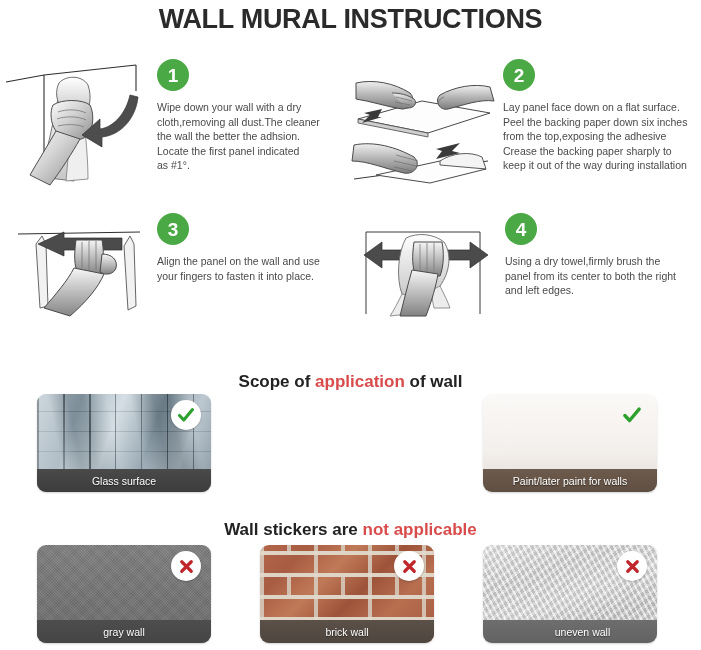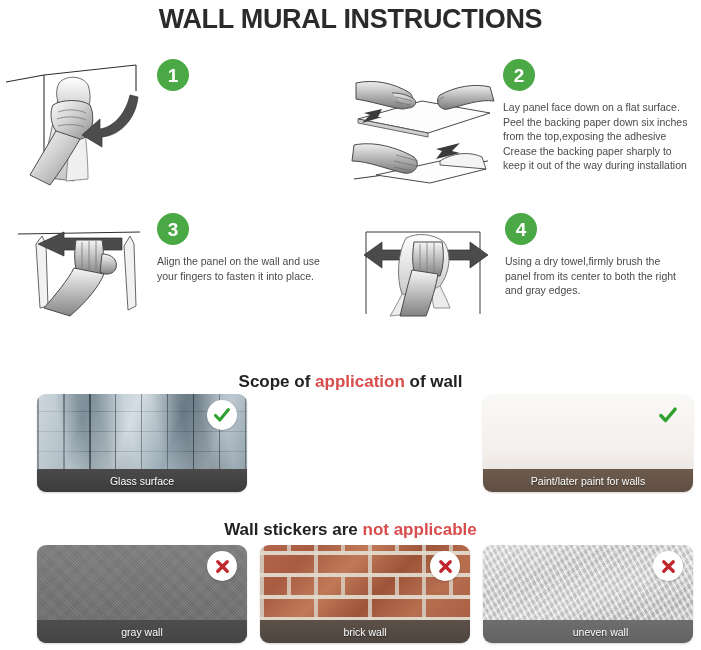--- a/index.html
+++ b/index.html
@@ -49,21 +49,21 @@
     position:absolute;width:701px;text-align:center;
     font-size:17px;font-weight:bold;color:#222;
     font-family:"Liberation Sans", sans-serif;
     margin-top:6px;
   }
   .sect-h .hl{color:#d94c4c;}
 
   
   .cards{position:absolute;left:0;width:701px;height:100px;}
   .card{
-    position:absolute;width:210px;height:98px;
+    position:absolute;width:174px;height:98px;
     border-radius:9px;overflow:hidden;
     box-shadow:0 1px 2px rgba(0,0,0,.18);
   }
   .card .tex{position:absolute;inset:0;}
   .card .cap{
     position:absolute;left:0;right:0;bottom:0;height:23px;
     display:flex;align-items:center;justify-content:center;
     color:#fff;font-size:10.5px;
     text-shadow:0 1px 1px rgba(0,0,0,.5);
     font-family:"Liberation Sans", sans-serif;
@@ -174,20 +174,25 @@
           <path d="M53 62 C61 59 74 59 82 63" fill="none" stroke="#777" stroke-width="0.8"></path>
           <path d="M54 69 C62 67 73 67 80 70" fill="none" stroke="#777" stroke-width="0.8"></path>
 
           <path d="M52 74 C44 88 34 104 26 118 L46 128 C58 112 68 96 76 82 Z" fill="url(#sk1)" stroke="#4f4f4f" stroke-width="1"></path>
 
           <path d="M126 38 C122 56 110 70 96 72 L96 62 L78 78 L98 90 L98 80 C118 78 132 60 134 40 Z" fill="#4d4d4d" stroke="#333" stroke-width="0.7"></path>
         </svg>
       </div>
       <div class="step-txt" style="left:157px;top:4px;width:180px;">
         <div class="badge">1</div>
+        <div class="step-body">Wipe down your wall with a dry
+cloth,removing all dust.The cleaner
+the wall the better the adhsion.
+Locate the first panel indicated
+as #1°.</div>
       </div>
     </div>
 
     <div class="step" style="left:348px;top:0;width:353px;height:140px;">
       <div class="step-art" style="left:0px;top:2px;width:150px;height:135px;">
         <svg width="150" height="135" viewBox="0 0 150 135">
           <defs>
             <linearGradient id="sk2" x1="0" y1="0" x2="0" y2="1">
               <stop offset="0" stop-color="#efefef"></stop>
                 <stop offset="0.5" stop-color="#b4b4b4"></stop>
@@ -299,21 +304,21 @@
           <path d="M79 33 L79 62" fill="none" stroke="#7b7b7b" stroke-width="0.8"></path>
           <path d="M86 33 L86 62" fill="none" stroke="#7b7b7b" stroke-width="0.8"></path>
 
           <path d="M64 60 C60 74 56 90 52 106 L78 106 C84 90 88 76 90 64 Z" fill="url(#sk4)" stroke="#4a4a4a" stroke-width="1"></path>
         </svg>
       </div>
       <div class="step-txt" style="left:157px;top:3px;width:195px;">
         <div class="badge">4</div>
         <div class="step-body">Using a dry towel,firmly brush the
 panel from its center to both the right
-and gray edges.</div>
+and left edges.</div>
       </div>
     </div>
   </div>
 
   <div class="sect-h" style="top:366px;">
     <span>Scope of </span><span class="hl">application</span><span> of wall</span>
   </div>
 
   <div class="cards" style="top:394px;">
 

